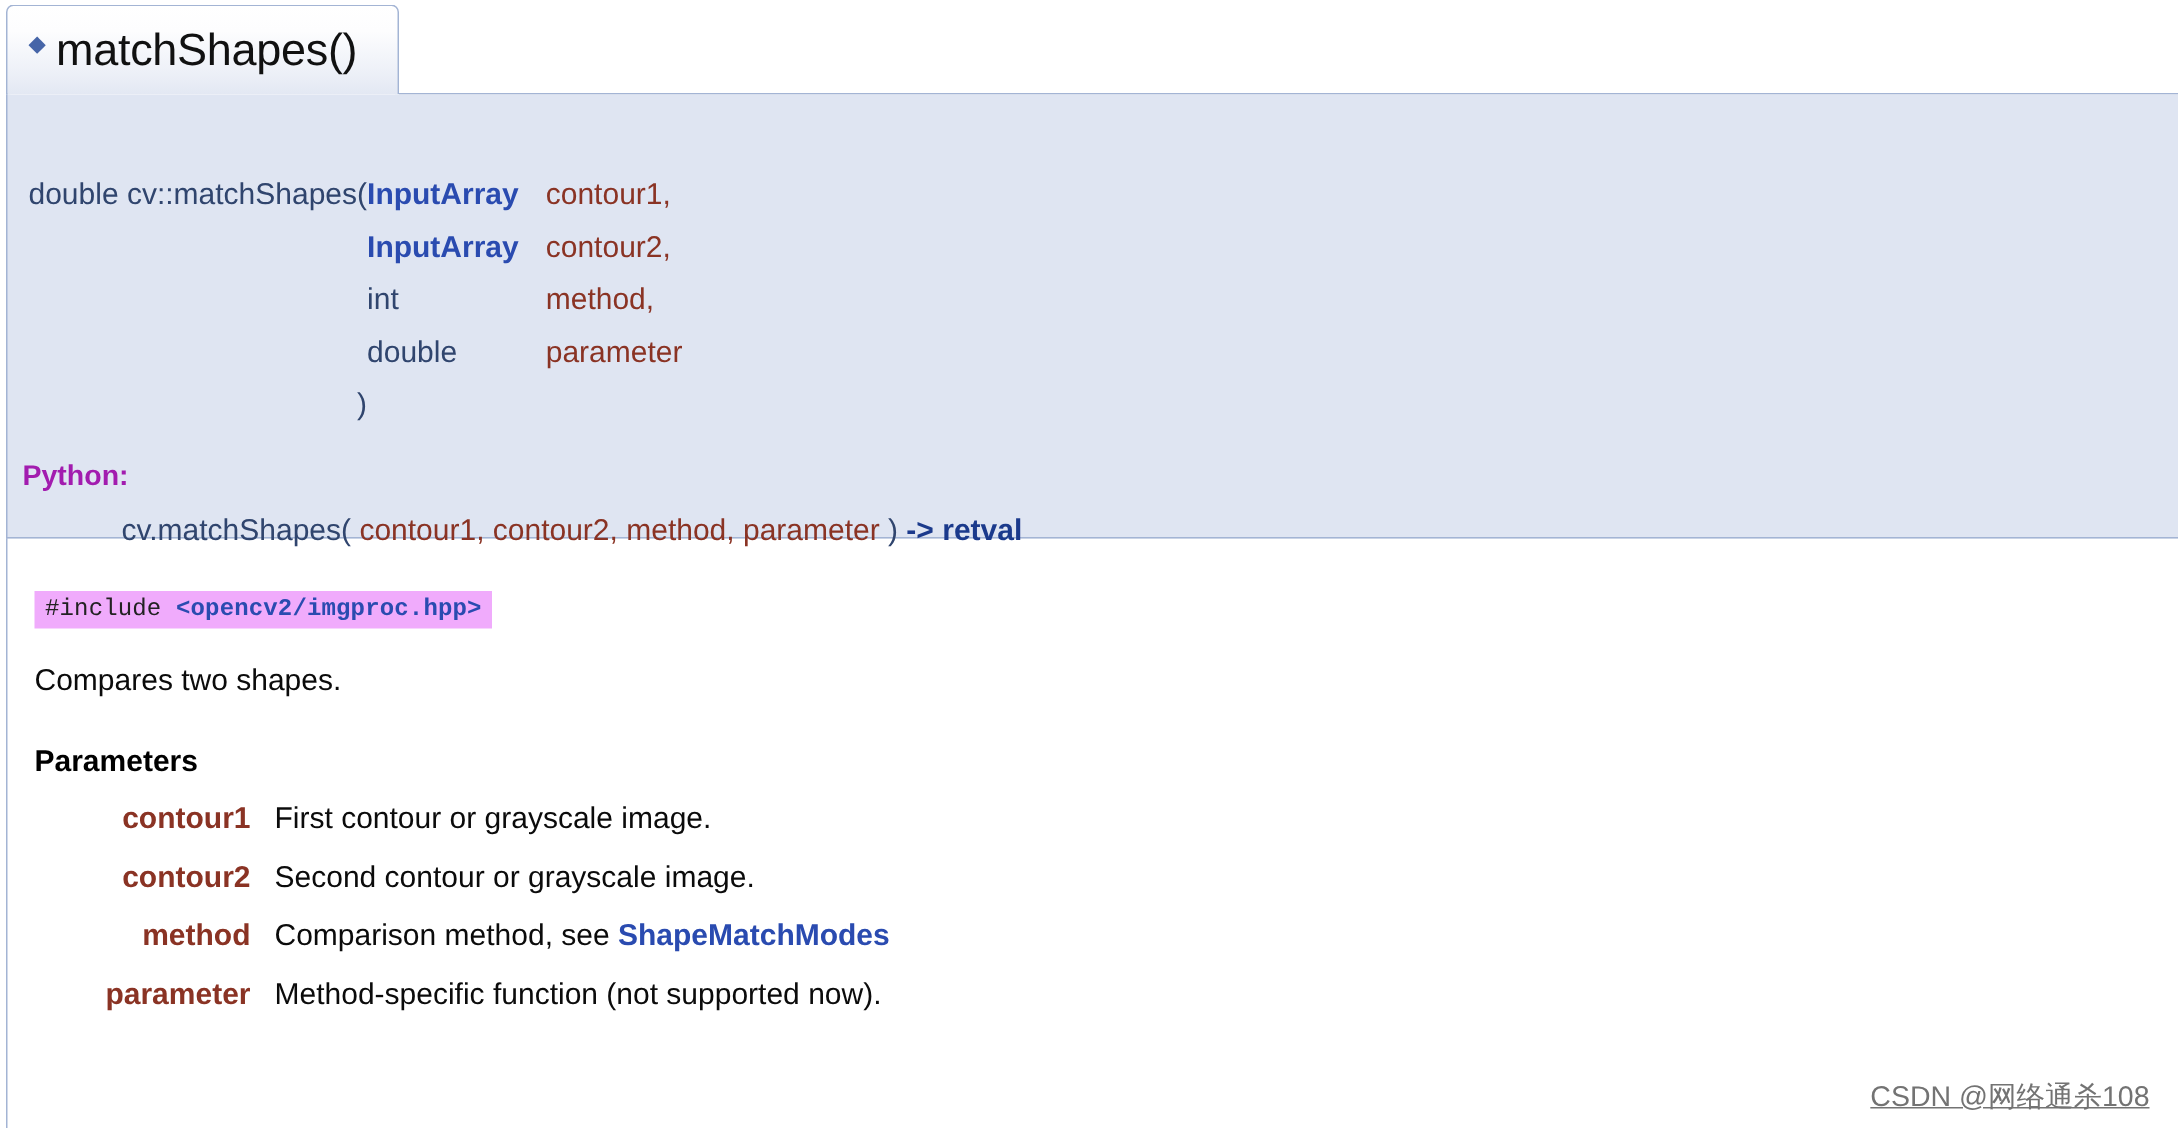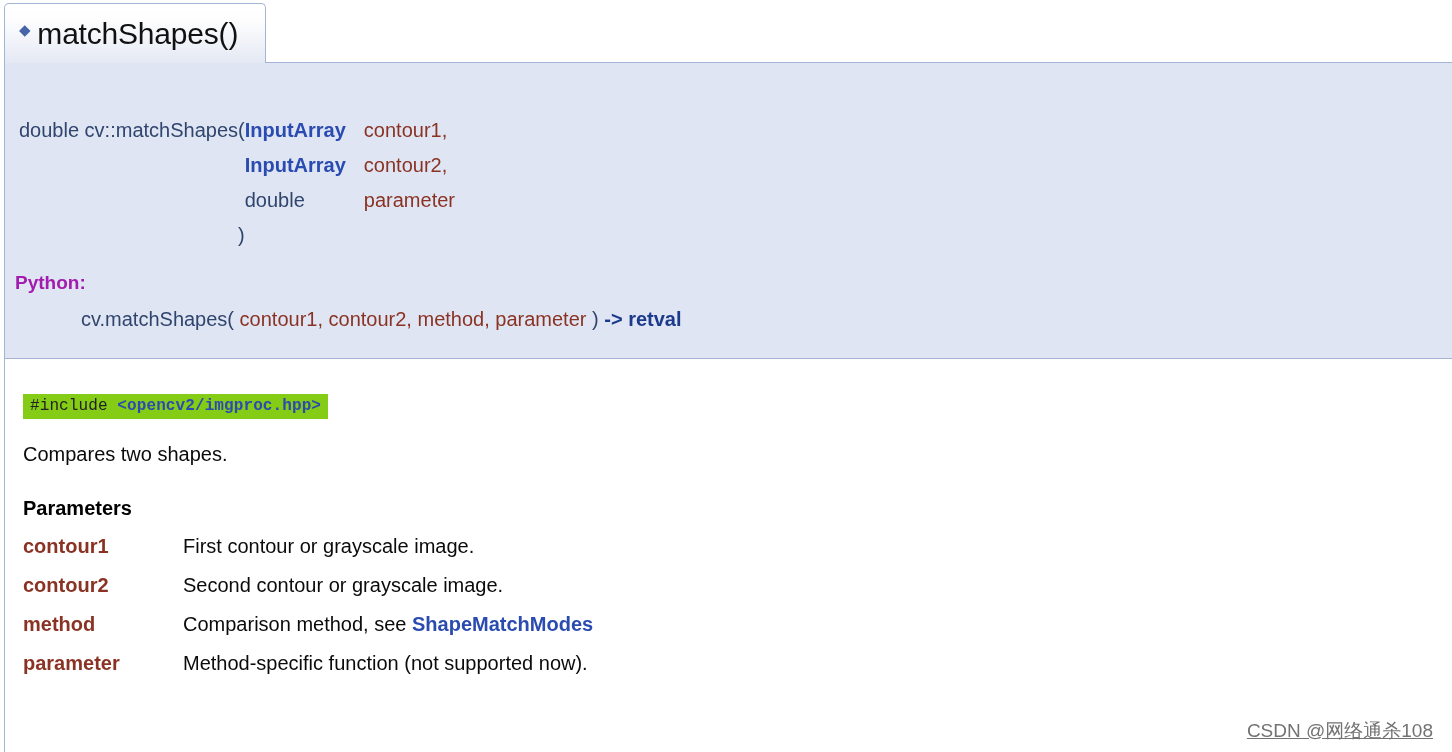--- a/index.html
+++ b/index.html
@@ -118,21 +118,21 @@
   
   .memdoc {
     position: absolute;
     left: 5px; right: 0; top: 360px; bottom: 0;
     padding: 0;
   }
   .fragment-include {
     display: inline-block;
     margin: 34px 0 0 18px;
     padding: 3px 7px 4px 7px;
-    background: #84cc16;
+    background: #f0abfc;
     font-family: "Liberation Mono", "DejaVu Sans Mono", monospace;
     font-size: 16px;
     color: #222222;
     white-space: pre;
     letter-spacing: 0.1px;
   }
   .fragment-include .hdr-path { color: #2a4bb0; font-weight: bold; }
   p.body-text {
     margin: 24px 0 0 18px;
     font-size: 20px;
@@ -149,21 +149,21 @@
     border-collapse: collapse;
     margin: 16px 0 0 18px;
     font-size: 20px;
   }
   table.params td {
     vertical-align: top;
     padding: 0 0 19px 0;
     line-height: 1.0;
   }
   td.paramname-cell {
-    text-align: left;
+    text-align: right;
     font-weight: bold;
     color: #8a3324;
     white-space: nowrap;
     padding-right: 16px !important;
     width: 160px;
   }
   td.paramdesc-cell {
     color: #0b0b0b;
     white-space: nowrap;
     margin-left: 45px;
@@ -209,20 +209,26 @@
       <td></td>
       <td class="paren"></td>
       <td class="paramtype">
         <a class="el" href="#">InputArray</a>
       </td>
       <td class="paramname">contour2,</td>
     </tr>
     <tr>
       <td></td>
       <td class="paren"></td>
+      <td class="paramtype">int</td>
+      <td class="paramname">method,</td>
+    </tr>
+    <tr>
+      <td></td>
+      <td class="paren"></td>
       <td class="paramtype">double</td>
       <td class="paramname">parameter</td>
     </tr>
     <tr class="closeparen-row">
       <td></td>
       <td class="paren">)</td>
       <td></td>
       <td></td>
     </tr>
   </tbody>

